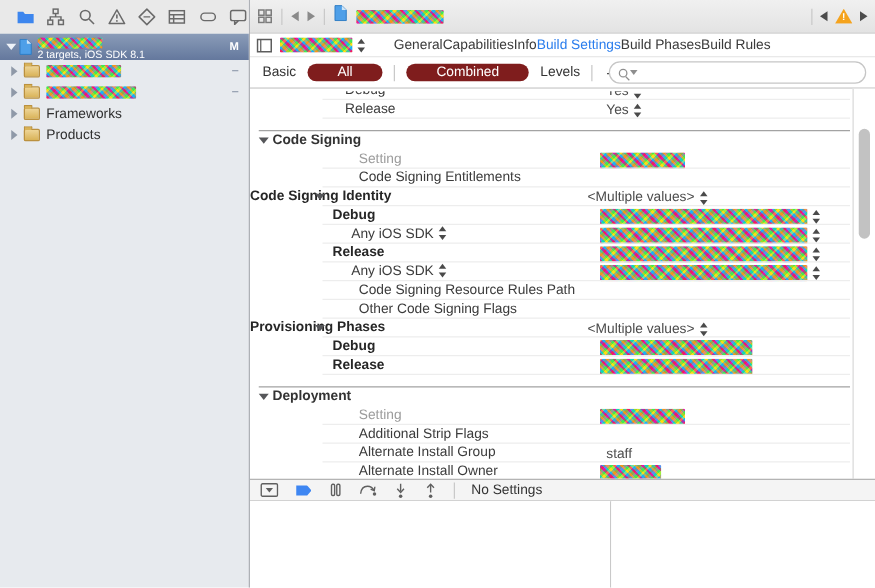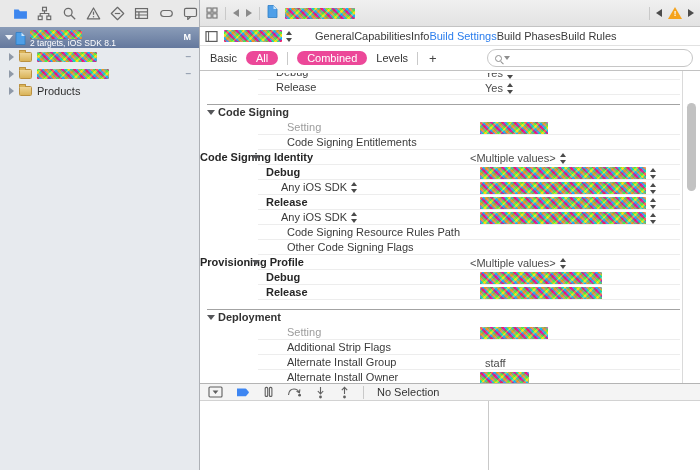--- a/index.html
+++ b/index.html
@@ -46,21 +46,21 @@
   #target-name{width:58px;height:12px;margin-left:6px;}
   .stepper{display:inline-block;width:7px;height:11px;position:relative;margin-left:4px;flex:none;vertical-align:-2px;}
   .stepper::before{content:"";position:absolute;left:0;top:0;border-left:3.5px solid transparent;border-right:3.5px solid transparent;border-bottom:4.5px solid #4a4a4a;}
   .stepper::after{content:"";position:absolute;left:0;bottom:0;border-left:3.5px solid transparent;border-right:3.5px solid transparent;border-top:4.5px solid #4a4a4a;}
   #tab-strip{display:flex;margin-left:22px;}
   .tab{font-size:11px;color:#3a3a3a;cursor:default;flex:none;}
   .tab.active{color:#2a7ded;}
 
   #filterbar{position:absolute;top:46px;left:0;right:0;height:25px;background:#fff;border-bottom:1px solid #c2c2c2;display:flex;align-items:center;padding-left:10px;gap:9px;}
   .scope{font-size:11px;color:#333;}
-  .scope.pill{background:#ec4899;color:#fff;padding:1px 10px;border-radius:9px;}
+  .scope.pill{background:#7f1d1d;color:#fff;padding:1px 24px;border-radius:9px;}
   #add-btn{font-size:13px;color:#444;margin-left:2px;}
   #searchfield{position:absolute;left:287px;right:7px;top:3px;height:18px;border:1px solid #c6c6c6;border-radius:10px;background:#fff;display:flex;align-items:center;}
   .mag{width:7px;height:7px;border:1.4px solid #8e8e8e;border-radius:50%;position:relative;margin:0 2px 0 7px;flex:none;}
   .mag::after{content:"";position:absolute;left:5px;top:5px;width:4px;height:1.4px;background:#8e8e8e;transform:rotate(45deg);transform-origin:0 0;}
   .magdrop{width:0;height:0;border-left:3px solid transparent;border-right:3px solid transparent;border-top:4px solid #8e8e8e;margin-right:3px;}
   #searchfield input{border:none;outline:none;flex:1;height:14px;font-size:11px;font-family:"Liberation Sans",sans-serif;background:transparent;}
 
   
   #table{position:absolute;top:71px;left:0;right:0;bottom:87px;background:#fff;}
   #rows{position:absolute;left:0;top:2px;right:18px;bottom:0;overflow:hidden;}
@@ -173,20 +173,25 @@
       </div>
       <div class="nrow">
         <span class="tri-r"></span>
         <span class="folder"></span>
         <span class="scramble" style="width: 72px;"></span>
         <span class="nbadge">–</span>
       </div>
       <div class="nrow">
         <span class="tri-r"></span>
         <span class="folder"></span>
+        <span>Frameworks</span>
+      </div>
+      <div class="nrow">
+        <span class="tri-r"></span>
+        <span class="folder"></span>
         <span>Products</span>
       </div>
     </div>
 </div>
 
 <div id="editor">
 
   <div id="jumpbar">
     <span class="dicon" id="rel-items">
         <svg width="12" height="12" viewBox="0 0 12 12" fill="none" stroke="#7c7c7c" stroke-width="1.2">
@@ -280,21 +285,21 @@
         <div class="srow lv2 b"><span class="lbl">Release</span><span class="val">
             <span class="scramble" style="width: 166px;"></span>
             <span class="stepper"></span>
           </span></div>
         <div class="srow lv3"><span class="lbl">Any iOS SDK</span><span class="stepper" style="vertical-align: -2px;"></span><span class="val">
             <span class="scramble" style="width: 166px;"></span>
             <span class="stepper"></span>
           </span></div>
         <div class="srow lv1"><span class="lbl">Code Signing Resource Rules Path</span><span class="val"></span></div>
         <div class="srow lv1"><span class="lbl">Other Code Signing Flags</span><span class="val"></span></div>
-        <div class="srow lv15 b disc vwide"><span class="tri-d"></span><span class="lbl">Provisioning Profile</span><span class="val">
+        <div class="srow lv15 b disc vwide"><span class="tri-d"></span><span class="lbl">Provisioning Phases</span><span class="val">
             <span class="vtext">&lt;Multiple values&gt;</span>
             <span class="stepper"></span>
           </span></div>
         <div class="srow lv2 b"><span class="lbl">Debug</span><span class="val">
             <span class="scramble" style="width: 122px;"></span>
           </span></div>
         <div class="srow lv2 b"><span class="lbl">Release</span><span class="val">
             <span class="scramble" style="width: 122px;"></span>
           </span></div>
         <div class="sgap"></div>
@@ -350,21 +355,21 @@
         </span>
         <span class="dicon">
           <svg width="11" height="13" viewBox="0 0 11 13" fill="none" stroke="#5f5f5f" stroke-width="1.1">
             <path d="M5.5 8V1.6"></path>
             <path d="M2.8 4.2L5.5 1.4 8.2 4.2"></path>
             <circle cx="5.5" cy="11" r="1.4" fill="#5f5f5f" stroke="none"></circle>
           </svg>
         </span>
       </span>
     <span class="vsep"></span>
-    <span id="debug-status">No Selection</span>
+    <span id="debug-status">No Settings</span>
   </div>
 
   <div id="debugarea">
     <div class="pane" style="left:0;width:288px"></div>
     <div id="pane-div"></div>
     <div class="pane" style="left:289px;right:0"></div>
   </div>
 
 </div>
 

